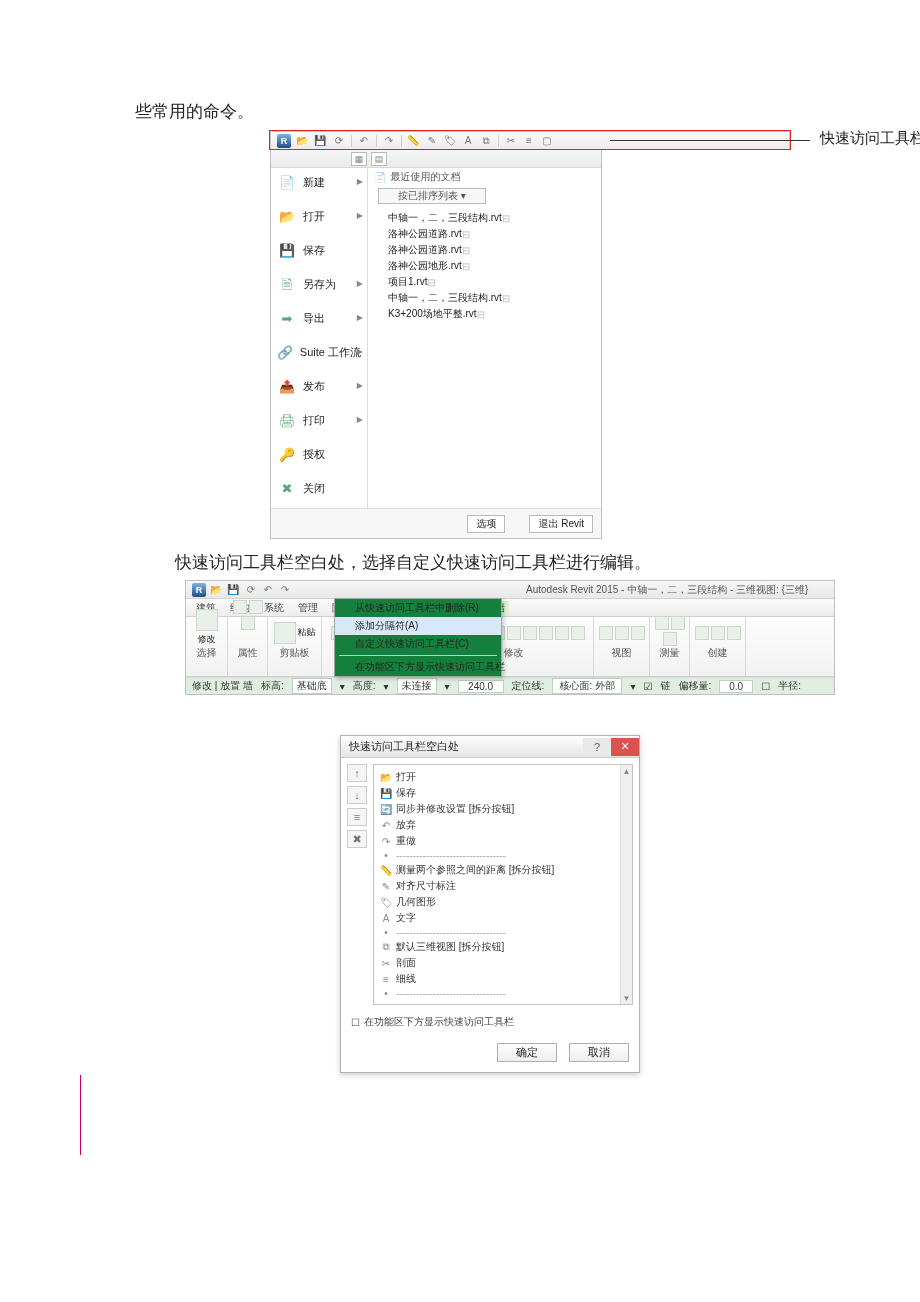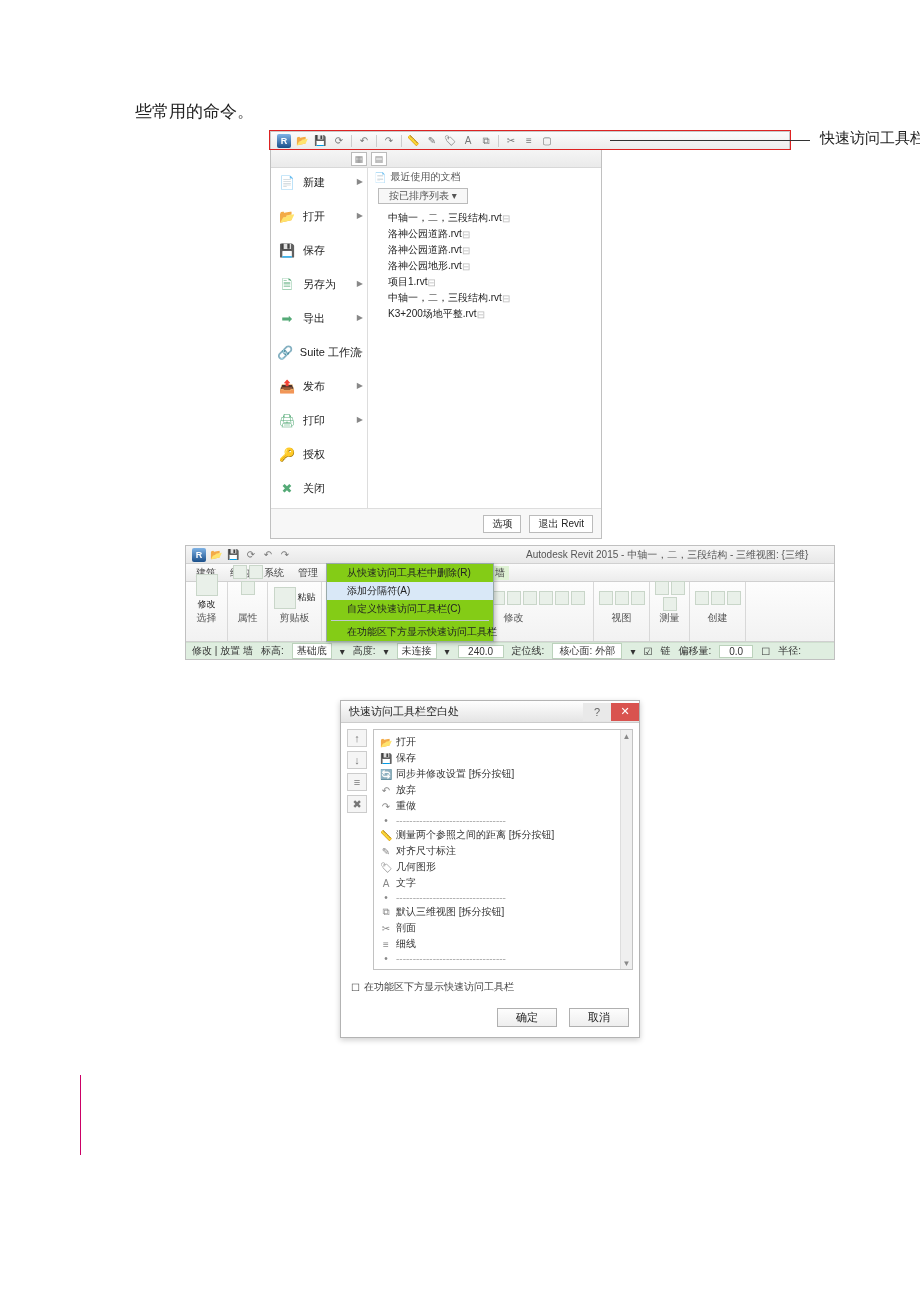--- a/index.html
+++ b/index.html
@@ -32,27 +32,27 @@
             display:flex; align-items:center; justify-content:center; }
   .menuwin-body { display:flex; min-height:340px; }
   .menucol { width:97px; border-right:1px solid #ddd; display:flex; flex-direction:column; padding:3px 0; }
   .mitem { display:flex; align-items:center; gap:6px; padding:3px 6px; line-height:1; position:relative;
            white-space:nowrap; }
   .mitem + .mitem { margin-top:12px; }
   .micn { width:20px; height:16px; display:flex; align-items:center; justify-content:center; font-size:13px; color:#5a7; }
   .marrow { position:absolute; right:4px; font-size:8px; color:#888; }
   .rescol { flex:1; display:flex; flex-direction:column; }
   .reshdr { display:flex; align-items:center; gap:4px; padding:2px 6px; color:#555; font-size:10px; }
-  .sortbtn { margin-left:4px; border:1px solid #bbb; background:#f7f7f7; padding:0 10px; font-size:10px;
+  .sortbtn { margin-left:4px; border:1px solid #bbb; background:#f7f7f7; padding:0 19px; font-size:10px;
              display:inline-flex; align-items:center; gap:3px; }
   .reslist { padding:4px 2px 0 14px; }
   .resrow { display:flex; align-items:center; justify-content:flex-start; padding:1px 6px; font-size:10px; }
   .pin { color:#bbb; font-size:10px; }
   .menuwin-foot { height:30px; border-top:1px solid #ddd; display:flex; justify-content:flex-end;
-                  align-items:center; gap:8px; padding:0 8px; background:#f7f7f7; }
+                  align-items:center; gap:24px; padding:0 8px; background:#f7f7f7; }
   .fbtn { border:1px solid #bbb; background:#fff; padding:1px 8px; font-size:10px; }
 
   
   .fig2 { width:650px; margin:6px 0 0 105px; border:1px solid #c0c0c0; font-size:11px;
           display:flex; flex-direction:column; background:#fff; }
   .fig2-qat { height:18px; background:linear-gradient(#f6f6f6,#e8e8e8); border-bottom:1px solid #d0d0d0;
               display:flex; align-items:center; gap:5px; padding:0 6px; position:relative; }
   .titlezone { position:absolute; left:340px; right:6px; text-align:left; color:#555; white-space:nowrap;
                font-size:10px; overflow:hidden; }
   .ribtabs { height:18px; background:linear-gradient(#fbfbfb,#ececec); border-bottom:1px solid #d0d0d0;
@@ -63,22 +63,22 @@
            align-items:center; padding:2px 4px 16px; }
   .panel-body { flex:1; width:100%; display:flex; align-items:center; justify-content:center; gap:2px;
                 flex-wrap:wrap; }
   .panel-label { font-size:10px; color:#555; padding:0 4px; }
   .pic { width:14px; height:14px; background:#e9f0e9; border:1px solid #c9d6c9; }
   .big { width:22px; height:22px; }
   .fig2-status { height:17px; background:#dfeee0; border-top:1px solid #cfe0cf; display:flex;
                  align-items:center; gap:8px; padding:0 6px; font-size:10px; color:#333; }
   .sbox { border:1px solid #bcd2bc; background:#fff; padding:0 4px; min-width:34px; text-align:center; }
 
-  .ctxmenu { position:absolute; z-index:5; left:140px; top:17px; width:168px; border:1px solid #9aa;
-             background:#84cc16; box-shadow:2px 2px 4px rgba(0,0,0,.2); font-size:10px; }
+  .ctxmenu { position:absolute; z-index:5; left:148px; top:17px; width:168px; border:1px solid #9aa;
+             background:#15803d; box-shadow:2px 2px 4px rgba(0,0,0,.2); font-size:10px; }
   .ctxmenu .ci { padding:2px 8px 2px 20px; white-space:nowrap; }
   .ctxmenu .ci.hl { background:#d9e8f7; }
   .ctxmenu .sep { height:1px; background:#c0c8d0; margin:2px 4px; }
 
   
   .fig3 { width:300px; margin:40px 0 0 260px; border:1px solid #b3b3b3; background:#fff;
           font-size:11px; display:flex; flex-direction:column; box-shadow:0 2px 6px rgba(0,0,0,.2); }
   .dlgbar { height:22px; background:linear-gradient(#fefefe,#e4e4e4); display:flex; align-items:center;
             justify-content:space-between; padding:0 0 0 8px; border-bottom:1px solid #ccc; }
   .winbtns { display:flex; }
@@ -231,20 +231,21 @@
             </div>
         </div>
       </div>
       <div class="menuwin-foot">
         <span class="fbtn">选项</span>
         <span class="fbtn">退出 Revit</span>
       </div>
     </div>
   </div>
 
+  <p class="para2">快速访问工具栏空白处，选择自定义快速访问工具栏进行编辑。</p>
 
   <div class="fig2" style="position:relative;">
     <div class="fig2-qat">
       <span class="rbtn">R</span>
       <span class="qicn">📂</span>
       <span class="qicn">💾</span>
       <span class="qicn">⟳</span>
       <span class="qicn">↶</span>
       <span class="qicn">↷</span>
       <span class="titlezone">Autodesk Revit 2015 -    中轴一，二，三段结构 - 三维视图: {三维}</span>

